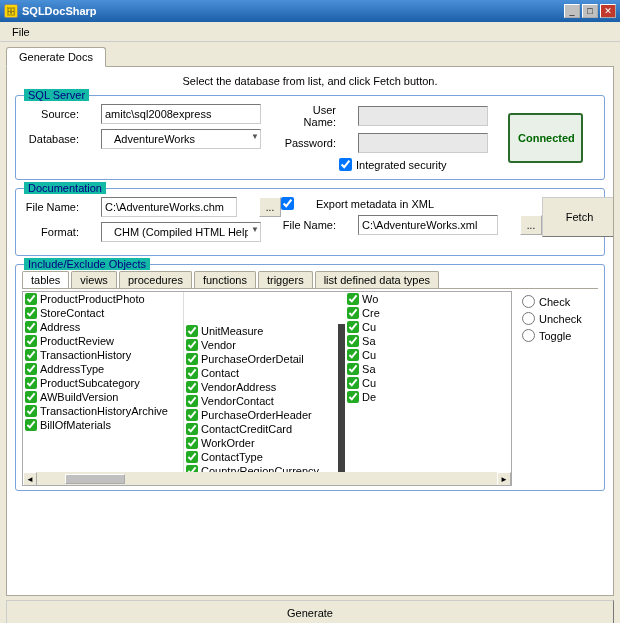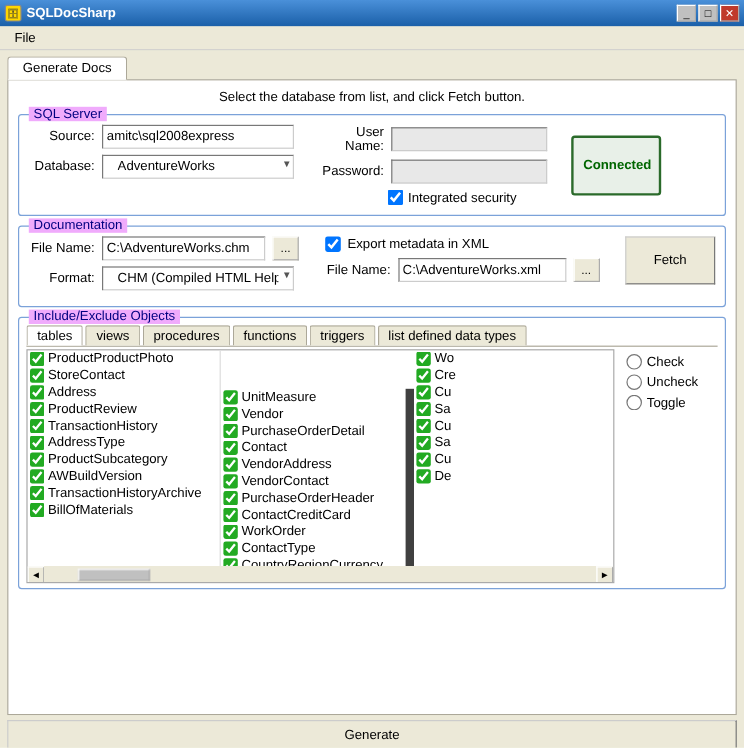--- a/index.html
+++ b/index.html
@@ -58,26 +58,26 @@
       border: 1px solid #7ba2d9;
       border-radius: 3px;
       margin-bottom: 8px;
       padding: 8px;
       position: relative;
     }
     .section-label {
       position: absolute;
       top: -7px;
       left: 8px;
-      background: #f0abfc;
+      background: #14b8a6;
       padding: 0 4px;
       font-size: 11px;
       color: #000080;
     }
-    .form-row { display: flex; align-items: center; margin-bottom: 5px; gap: 6px; }
+    .form-row { display: flex; align-items: center; margin-bottom: 5px; gap: 22px; }
     .form-label { width: 55px; text-align: right; font-size: 11px; }
     .form-input {
       border: 1px inset #ccc; background: #fff; height: 20px; font-size: 11px;
       padding: 1px 3px;
     }
     .form-input-wide { width: 160px; }
     .form-input-med { width: 130px; }
     .connected-btn {
       border: 2px solid #2a6a2a; background: #e8f0e8; color: #006600;
       font-size: 11px; font-weight: bold; padding: 4px 8px;

